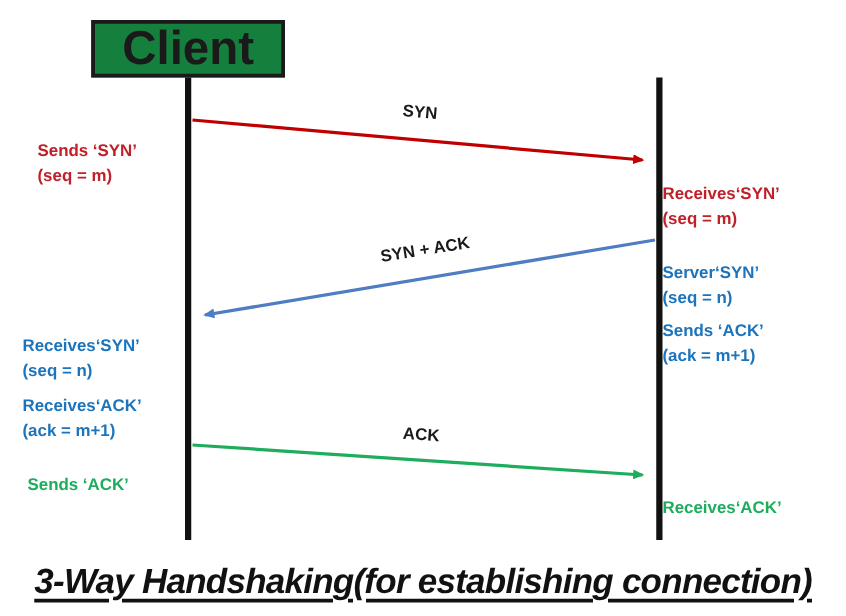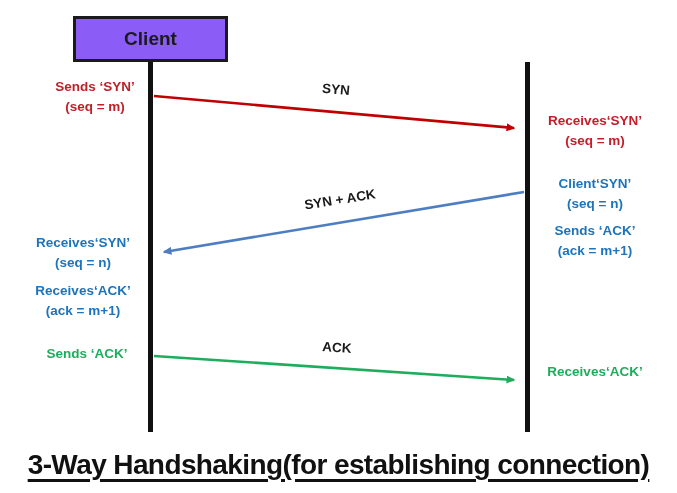--- a/index.html
+++ b/index.html
@@ -1,58 +1,59 @@
 <!DOCTYPE html>
 <html><head>
 <meta charset="utf-8">
 <style>
   html,body{margin:0;padding:0;background:#fff;}
   .stage{
     position:relative;width:677px;height:493px;background:#ffffff;overflow:hidden;
     font-family:"Liberation Sans", sans-serif;
   }
   .actor-box{
-    position:absolute;top:16px;height:40px;background:#8b5cf6;
+    position:absolute;top:16px;height:40px;background:#15803d;
     border:3px solid #1a1a1a;display:flex;align-items:center;justify-content:center;
-    font-size:19px;font-weight:bold;color:#1a1a1a;letter-spacing:0px;
+    font-size:38px;font-weight:bold;color:#1a1a1a;letter-spacing:0px;
   }
   .actor-box.client{left:73px;width:149px;}
   .actor-box.server{left:452px;width:145px;}
   .lifeline{position:absolute;top:62px;width:5px;height:370px;background:#111;}
   .lifeline.client{left:148px;}
   .lifeline.server{left:525px;}
   svg.arrows{position:absolute;left:0;top:0;pointer-events:none;}
   .msg-label{
     position:absolute;font-size:13.5px;font-weight:bold;color:#1a1a1a;
     text-align:center;white-space:nowrap;
   }
   .msg-label.syn{left:296px;top:82px;width:80px;transform:rotate(5deg);}
   .msg-label.synack{left:290px;top:192px;width:100px;transform:rotate(-9deg);}
   .msg-label.ack{left:297px;top:340px;width:80px;transform:rotate(4deg);}
   .note{
     position:absolute;font-size:13.5px;font-weight:bold;line-height:20px;
-    text-align:center;white-space:nowrap;
+    text-align:left;white-space:nowrap;margin-top:34px;
   }
   .note div{height:20px;}
   .note.red{color:#C0202A;}
   .note.blue{color:#1C74BC;}
   .note.green{color:#1EAD5C;}
   .note.client-sends-syn{left:30px;top:77px;width:130px;}
   .note.server-receives-syn{left:530px;top:111px;width:130px;}
   .note.server-sends-syn{left:530px;top:174px;width:130px;}
   .note.server-sends-ack{left:530px;top:221px;width:130px;}
   .note.client-receives-syn{left:18px;top:233px;width:130px;}
   .note.client-receives-ack{left:18px;top:281px;width:130px;}
   .note.client-sends-ack{left:22px;top:344px;width:130px;}
   .note.server-receives-ack{left:530px;top:362px;width:130px;}
   .caption{
     position:absolute;left:0;top:449px;width:677px;text-align:center;
     font-size:28px;font-weight:bold;color:#111;letter-spacing:-0.6px;
     text-decoration:underline;text-decoration-thickness:3px;text-underline-offset:5px;
     white-space:nowrap;
+    font-style:italic;
   }
 </style>
 </head>
 <body>
 
 <div class="stage">
 
   <div class="actor-box client">
     <span>Client</span>
   </div>
@@ -85,21 +86,21 @@
     <div>Sends ‘SYN’</div>
     <div>(seq = m)</div>
   </div>
 
   <div class="note red server-receives-syn">
     <div>Receives‘SYN’</div>
     <div>(seq = m)</div>
   </div>
 
   <div class="note blue server-sends-syn">
-    <div>Client‘SYN’</div>
+    <div>Server‘SYN’</div>
     <div>(seq = n)</div>
   </div>
 
   <div class="note blue server-sends-ack">
     <div>Sends ‘ACK’</div>
     <div>(ack = m+1)</div>
   </div>
 
   <div class="note blue client-receives-syn">
     <div>Receives‘SYN’</div>

